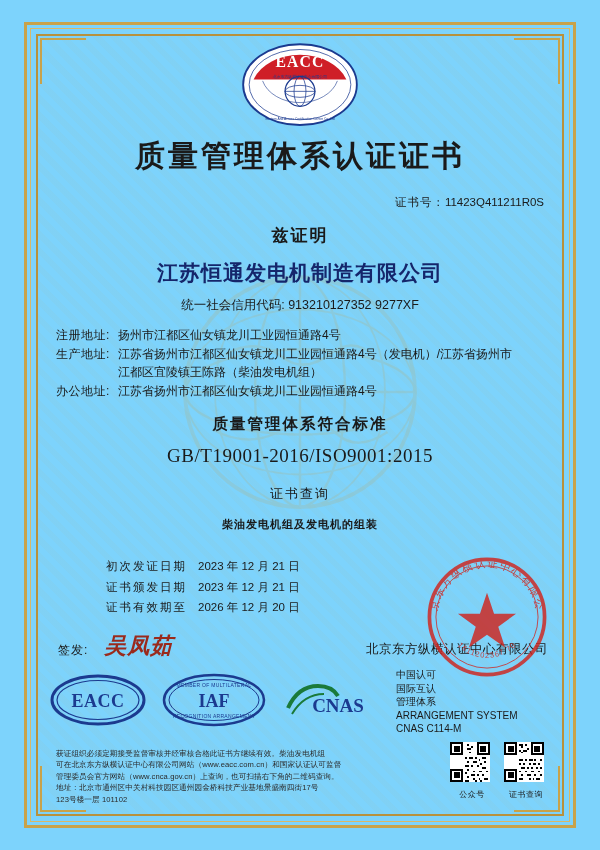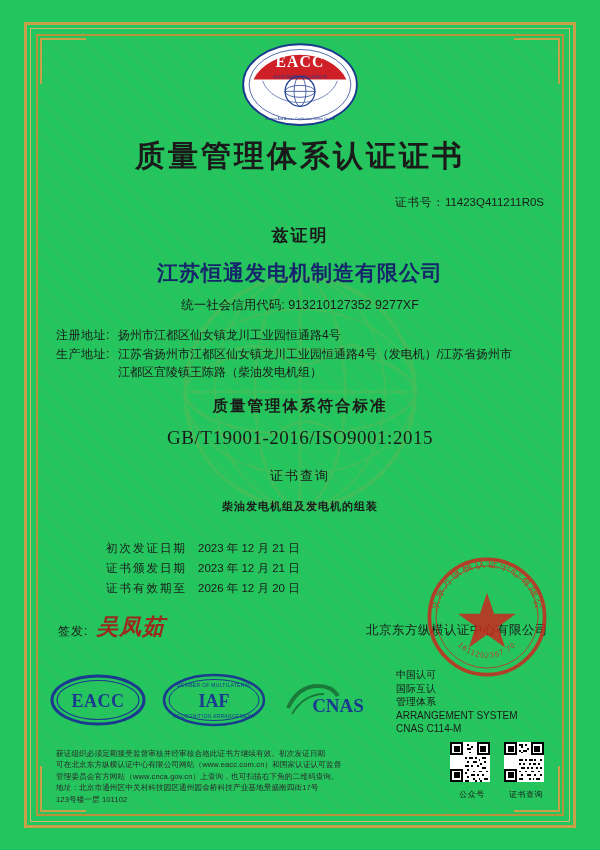--- a/index.html
+++ b/index.html
@@ -10,21 +10,21 @@
   body {
     width: 600px;
     height: 850px;
     font-family: "Liberation Sans", sans-serif;
     overflow: hidden;
   }
   .cert {
     position: relative;
     width: 600px;
     height: 850px;
-    background: #22c55e;
+    background: #7dd3fc;
     box-sizing: border-box;
   }
   
   .frame-outer {
     position: absolute;
     left: 24px; top: 22px; right: 24px; bottom: 22px;
     border: 3px solid #c8a24a;
     box-sizing: border-box;
   }
   .frame-mid {
@@ -168,21 +168,21 @@
   .date-label { width: 92px; flex: 0 0 92px; letter-spacing: 2px; }
   .date-val { flex: 1; }
 
   .sign-row {
     display: flex;
     align-items: flex-end;
     justify-content: space-between;
     margin-top: 14px;
     padding: 0 8px 0 14px;
   }
-  .sign-left { display: flex; align-items: flex-end; gap: 8px; }
+  .sign-left { display: flex; align-items: flex-end; gap: 16px; }
   .sign-label { font-size: 12px; color: #1a1a1a; letter-spacing: 1px; padding-bottom: 2px; }
   .signature {
     font-family: "Liberation Serif", serif;
     font-size: 22px;
     font-weight: bold;
     font-style: italic;
     color: #9a2a1c;
     letter-spacing: 1px;
   }
   .issuer {
@@ -314,20 +314,24 @@
     <div class="addr-block">
       <div class="addr-row">
         <div class="addr-label">注册地址:</div>
         <div class="addr-val">扬州市江都区仙女镇龙川工业园恒通路4号</div>
       </div>
       <div class="addr-row">
         <div class="addr-label">生产地址:</div>
         <div class="addr-val">江苏省扬州市江都区仙女镇龙川工业园恒通路4号（发电机）/江苏省扬州市</div>
       </div>
       <div class="addr-cont">江都区宜陵镇王陈路（柴油发电机组）</div>
+      <div class="addr-row">
+        <div class="addr-label">办公地址:</div>
+        <div class="addr-val">江苏省扬州市江都区仙女镇龙川工业园恒通路4号</div>
+      </div>
     </div>
 
     <div class="standard-head">质量管理体系符合标准</div>
     <div class="standard-code">GB/T19001-2016/ISO9001:2015</div>
 
     <div class="scope-head">证书查询</div>
     <div class="scope-text">柴油发电机组及发电机的组装</div>
 
     <div class="dates">
       <div class="date-row">
@@ -401,21 +405,21 @@
     <div class="cnas-text">
       <div>中国认可</div>
       <div>国际互认</div>
       <div>管理体系</div>
       <div>ARRANGEMENT SYSTEM</div>
       <div>CNAS C114-M</div>
     </div>
   </div>
 
   <div class="footnote">
-    <div class="fn-line">获证组织必须定期接受监督审核并经审核合格此证书方继续有效。初次发证日期</div>
+    <div class="fn-line">获证组织必须定期接受监督审核并经审核合格此证书方继续有效。柴油发电机组</div>
     <div class="fn-line">可在北京东方纵横认证中心有限公司网站（www.eacc.com.cn）和国家认证认可监督</div>
     <div class="fn-line">管理委员会官方网站（www.cnca.gov.cn）上查询，也可扫描右下角的二维码查询。</div>
     <div class="fn-line">地址：北京市通州区中关村科技园区通州园金桥科技产业基地景盛南四街17号</div>
     <div class="fn-line">123号楼一层 101102</div>
   </div>
 
   <div class="qr-area">
     <div class="qr-cell">
       <svg class="qr" viewBox="0 0 21 21" shape-rendering="crispEdges">
         <rect width="21" height="21" fill="#fff"></rect>

